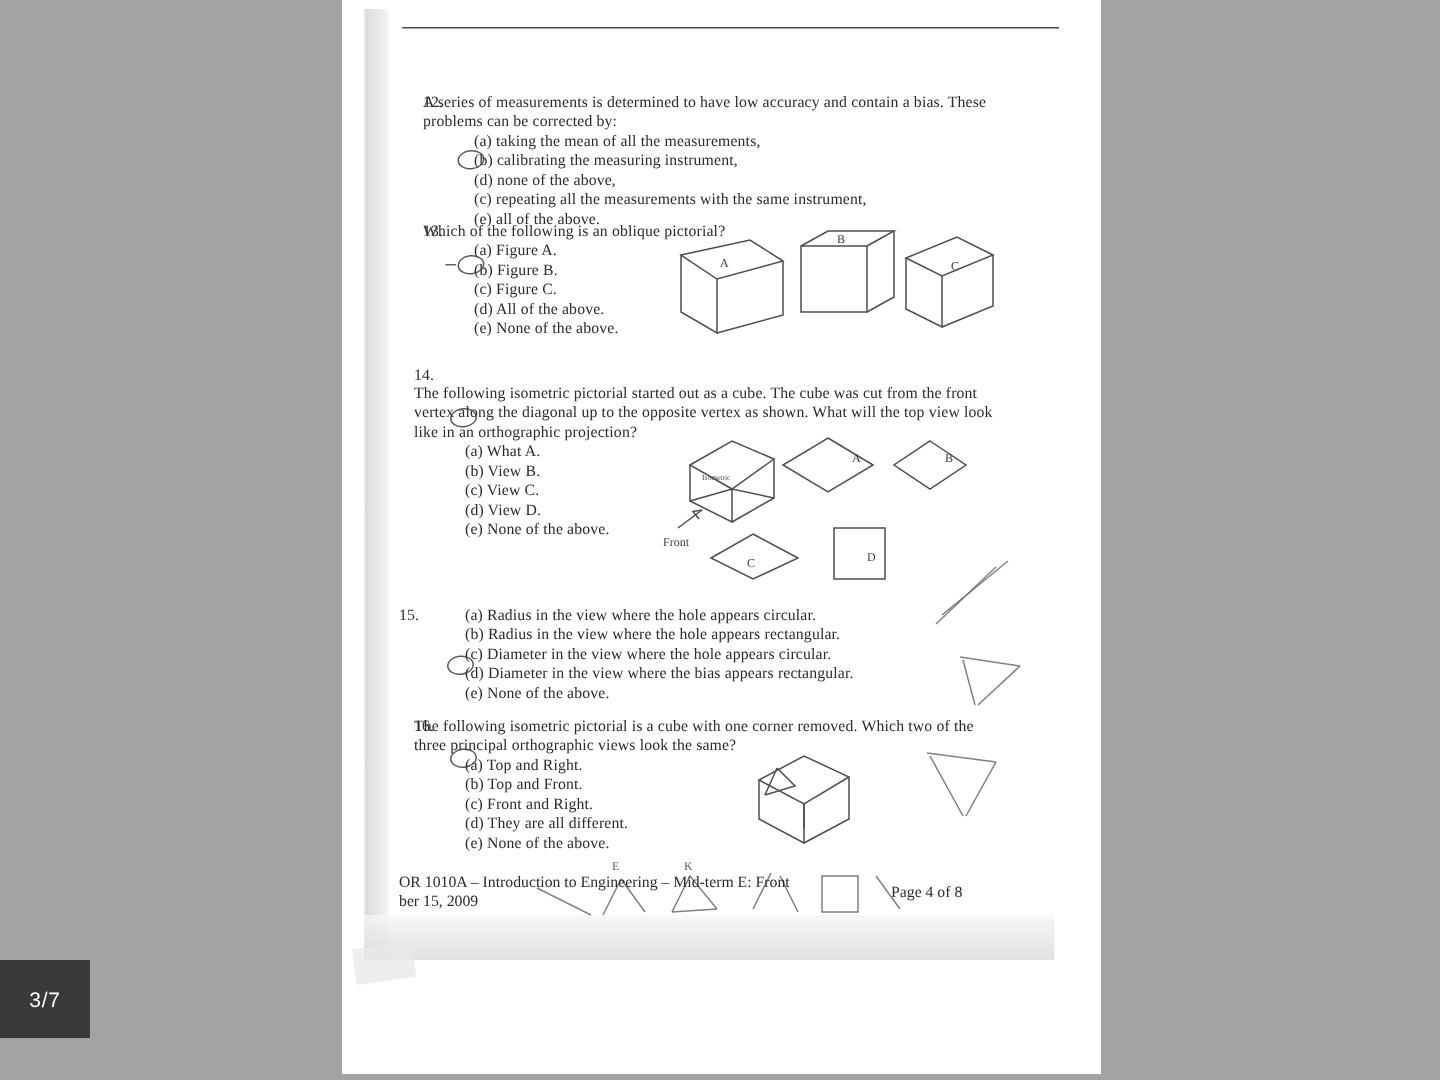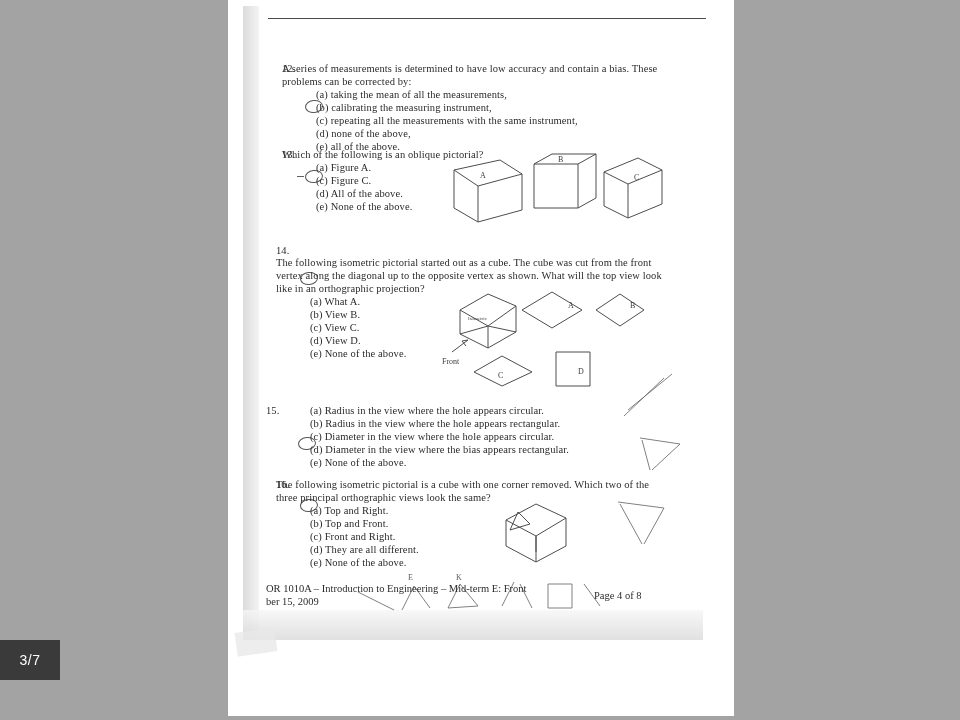--- a/index.html
+++ b/index.html
@@ -16,21 +16,21 @@
     width: 960px;
     height: 720px;
     background: #a3a3a3;
   }
   
   #page-counter {
     position: absolute;
     left: 0;
     top: 640px;
     width: 60px;
-    height: 40px;
+    height: 52px;
     background: #3a3a3a;
     color: #ffffff;
     font-family: "Liberation Sans", sans-serif;
     font-size: 14px;
     display: flex;
     align-items: center;
     justify-content: center;
     letter-spacing: 0.5px;
   }
   
@@ -164,32 +164,33 @@
   <div id="scan-shade-left"></div>
   <div id="scan-shade-bottom"></div>
   <div id="scan-corner"></div>
   <div id="top-rule"></div>
 
   <div class="q" style="left:282px; top:62px;">
     <span class="stem">A series of measurements is determined to have low accuracy and contain a bias. These problems can be corrected by:</span>
     <ul class="opts">
       <li>(a) taking the mean of all the measurements,</li>
       <li>(b) calibrating the measuring instrument,</li>
+      <li>(d) none of the above,</li>
       <li>(c) repeating all the measurements with the same instrument,</li>
-      <li>(d) none of the above,</li>
       <li>(e) all of the above.</li>
     </ul>
   </div>
   <div class="q" style="left:282px; top:62px; width:12px;">12.</div>
   <div class="mark-circle" style="left:305px; top:100px; width:16px; height:11px;"></div>
 
   <div class="q" style="left:282px; top:148px;">
     <span class="stem">Which of the following is an oblique pictorial?</span>
     <ul class="opts">
       <li>(a) Figure A.</li>
+      <li>(b) Figure B.</li>
       <li>(c) Figure C.</li>
       <li>(d) All of the above.</li>
       <li>(e) None of the above.</li>
     </ul>
   </div>
   <div class="q" style="left:282px; top:148px; width:12px;">13.</div>
   <div class="mark-circle" style="left:305px; top:170px; width:16px; height:11px;"></div>
   <div class="mark-dash" style="left:297px; top:176px; width:7px;"></div>
 
   <svg class="fig" style="left:448px; top:152px;" width="220" height="78" viewBox="0 0 220 78">

